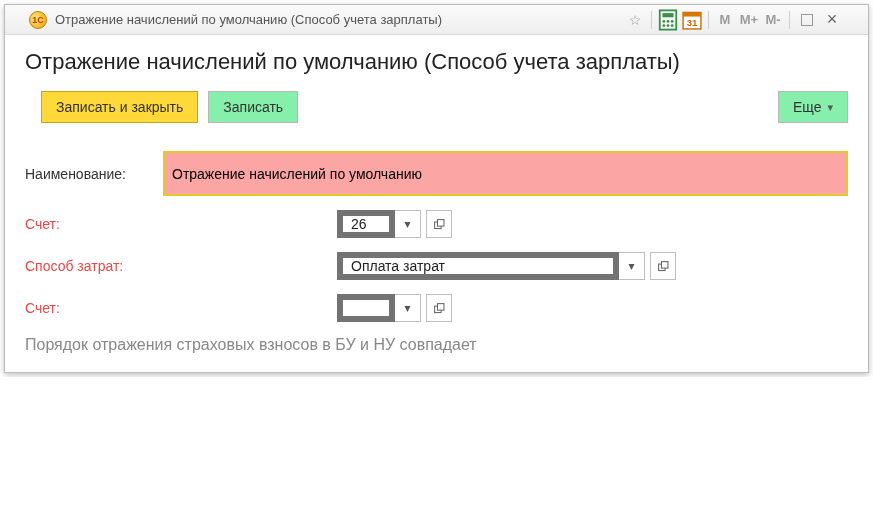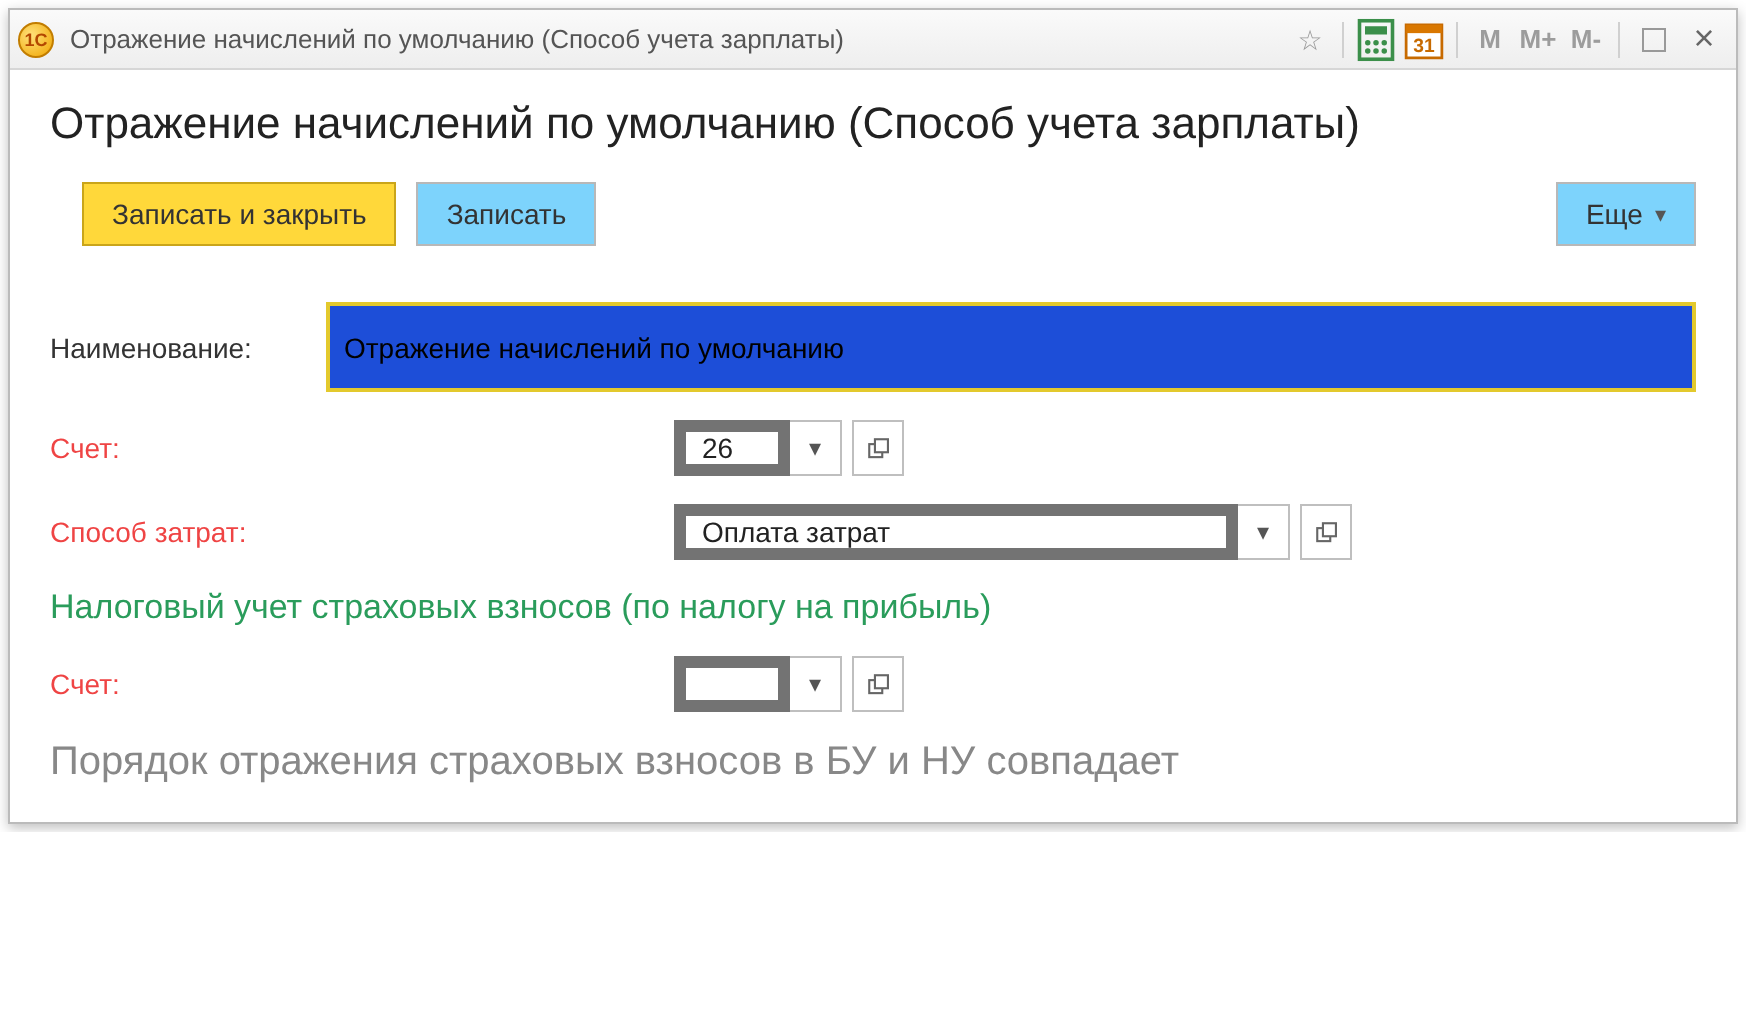--- a/index.html
+++ b/index.html
@@ -13,21 +13,21 @@
     border: 1px solid #bbb;
     box-shadow: 0 2px 6px rgba(0,0,0,0.25);
     background: #fff;
   }
   .titlebar {
     height: 30px;
     background: linear-gradient(#fafafa, #eeeeee);
     border-bottom: 1px solid #d6d6d6;
     display: flex;
     align-items: center;
-    padding: 0 4px;
+    padding: 0 24px;
     font-size: 13px;
     color: #555;
   }
   .titlebar .app-icon {
     width: 18px; height: 18px;
     border-radius: 50%;
     background: radial-gradient(circle at 35% 35%, #ffe17a, #f0a500);
     border: 1px solid #c27d00;
     display: flex;
     align-items: center;
@@ -71,21 +71,21 @@
     align-items: center;
     gap: 10px;
     margin-bottom: 16px;
     padding-left: 16px;
   }
   .btn {
     height: 32px;
     padding: 0 14px;
     font-size: 14px;
     border: 1px solid #b8b8b8;
-    background: #7dd3fc;
+    background: #86efac;
     color: #333;
     cursor: pointer;
     display: inline-flex;
     align-items: center;
     gap: 6px;
   }
   .btn.primary {
     background: #ffd83a;
     border-color: #caa51a;
     font-weight: 400;
@@ -106,21 +106,21 @@
     color: #333;
   }
   .text-input {
     flex: 1;
     height: 45px;
     border: 1px solid #e3c92d;
     box-shadow: 0 0 0 1px #e3c92d inset;
     padding: 12px 8px;
     font-size: 14px;
     outline: none;
-    background: #1d4ed8;
+    background: #fca5a5;
   }
 
   .section-title {
     color: #2a9c5b;
     font-size: 17px;
     margin: 8px 0 14px 0;
     font-weight: 400;
   }
 
   .field-row {
@@ -157,21 +157,21 @@
     font-size: 12px;
     color: #555;
   }
   .combo .drop { border-left: none; }
   .combo .open { margin-left: 5px; }
   .combo.w-small .val { width: 58px; }
   .combo.w-wide .val { width: 282px; }
 
   .footer-note {
     color: #888;
-    font-size: 20px;
+    font-size: 16px;
     margin-top: 4px;
   }
   .open svg { width: 13px; height: 13px; }
 </style>
 </head>
 <body>
 
 <div class="window">
 
   <div class="titlebar">
@@ -253,21 +253,20 @@
           </div>
         <div class="open">
           <svg viewBox="0 0 16 16">
               <rect x="2" y="5" width="8" height="8" fill="none" stroke="#666" stroke-width="1.3"></rect>
               <rect x="5.5" y="2" width="8" height="8" fill="#fff" stroke="#666" stroke-width="1.3"></rect>
             </svg>
         </div>
       </div>
     </div>
 
-    <div class="section-title">Налоговый учет страховых взносов (по налогу на прибыль)</div>
 
     <div class="field-row">
       <div class="label">Счет:</div>
       <div class="combo w-small">
         <div class="val"></div>
         <div class="drop">
             <span>▾</span>
           </div>
         <div class="open">
           <svg viewBox="0 0 16 16">

